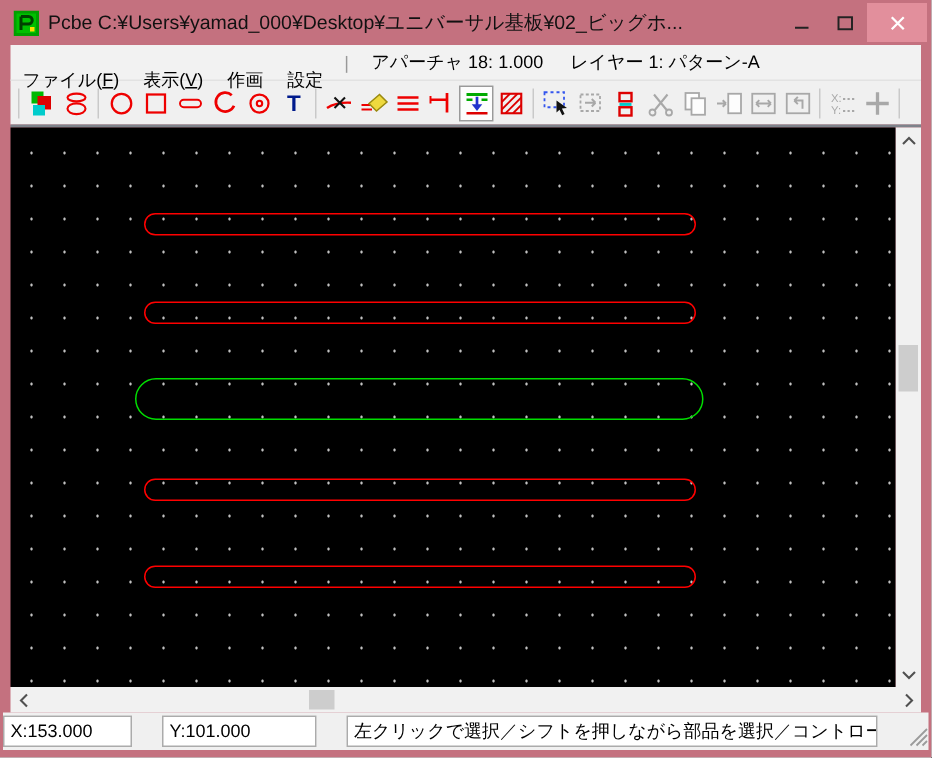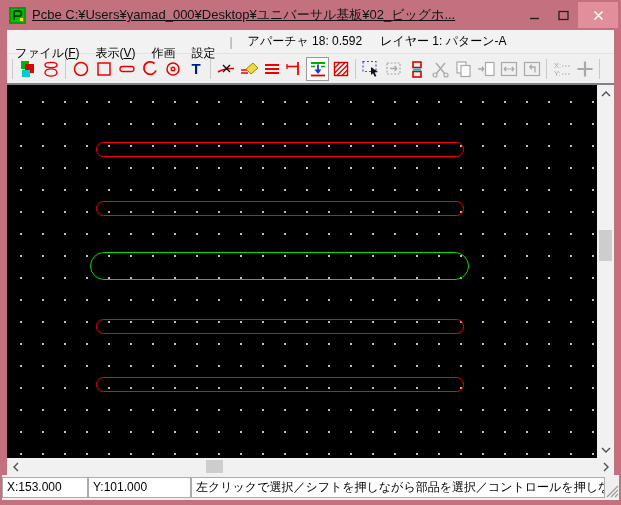--- a/index.html
+++ b/index.html
@@ -2,21 +2,21 @@
 <html><head>
 <meta charset="utf-8">
 <style>
   html,body{margin:0;padding:0;background:#fff;}
   *{box-sizing:border-box;font-family:"Liberation Sans",sans-serif;}
   #win{position:relative;width:621px;height:505px;background:#c4717f;overflow:hidden;}
 
   
   .titlebar{height:30px;display:flex;align-items:center;padding-left:9px;}
   .appicon{width:17px;height:17px;margin-right:6px;flex:0 0 auto;}
-  .title{font-size:13px;color:#111;white-space:nowrap;overflow:hidden;flex:1 1 auto;text-decoration:underline;}
+  .title{font-size:13px;color:#111;white-space:nowrap;overflow:hidden;flex:1 1 auto;}
   .caption-btns{display:flex;align-items:center;height:30px;flex:0 0 auto;}
   .cap{width:29px;height:26px;display:flex;align-items:center;justify-content:center;}
   .cap.close{width:40px;background:#e28f9c;margin-right:3px;}
 
   
   .client{position:absolute;left:7px;top:30px;width:607px;}
 
   
   .menubar{height:24px;background:#f2f2f2;display:flex;align-items:center;font-size:12px;color:#000;border-bottom:1px solid #e2e2e2;}
   .menu-item{padding:3px 8px;cursor:default;margin-top:24px;}
@@ -40,21 +40,21 @@
   
   .vscroll{width:17px;height:373px;background:#f1f1f1;display:flex;flex-direction:column;}
   .hscroll{height:17px;width:607px;background:#f1f1f1;display:flex;}
   .sb-btn{width:17px;height:17px;display:flex;align-items:center;justify-content:center;flex:0 0 auto;}
   .vtrack{flex:1;position:relative;}
   .htrack{flex:1;position:relative;}
   .vthumb{position:absolute;left:2px;width:13px;height:31px;top:128px;background:#cdcdcd;}
   .hthumb{position:absolute;top:2px;height:13px;width:17px;left:182px;background:#cdcdcd;}
 
   
-  .statusbar{position:absolute;left:2px;top:475px;width:617px;height:25px;background:#f0f0f0;display:flex;align-items:center;font-size:12px;gap:0;padding:2px 0;}
+  .statusbar{position:absolute;left:2px;top:475px;width:617px;height:25px;background:#f0f0f0;display:flex;align-items:center;font-size:12px;gap:20px;padding:2px 0;}
   .sbox{background:#fff;border:1px solid #ababab;height:21px;line-height:19px;padding:0 4px;white-space:nowrap;overflow:hidden;}
   .sbox.x{width:86px;}
   .sbox.y{width:103px;}
   .sbox.msg{flex:1;}
   .grip{width:14px;height:21px;display:flex;align-items:flex-end;justify-content:flex-end;}
 </style>
 </head>
 <body>
 
 <div id="win">
@@ -87,21 +87,21 @@
   </div>
 
   <div class="client">
 
     <div class="menubar">
       <span class="menu-item"><span>ファイル(</span><span class="accel">F</span><span>)</span></span>
       <span class="menu-item"><span>表示(</span><span class="accel">V</span><span>)</span></span>
       <span class="menu-item"><span>作画</span></span>
       <span class="menu-item"><span>設定</span></span>
       <span class="menu-sep">|</span>
-      <span class="menu-info">アパーチャ 18: 0.592</span>
+      <span class="menu-info">アパーチャ 18: 1.000</span>
       <span class="menu-info">レイヤー 1: パターン-A</span>
     </div>
 
     <div class="toolbar">
       <div class="tb-sep"></div>
 
       <div class="tool">
         <svg width="20" height="20">
           <rect x="3" y="2" width="8" height="8" fill="#00b800"></rect>
           <rect x="7" y="5" width="9" height="9" fill="#dd0000"></rect>

